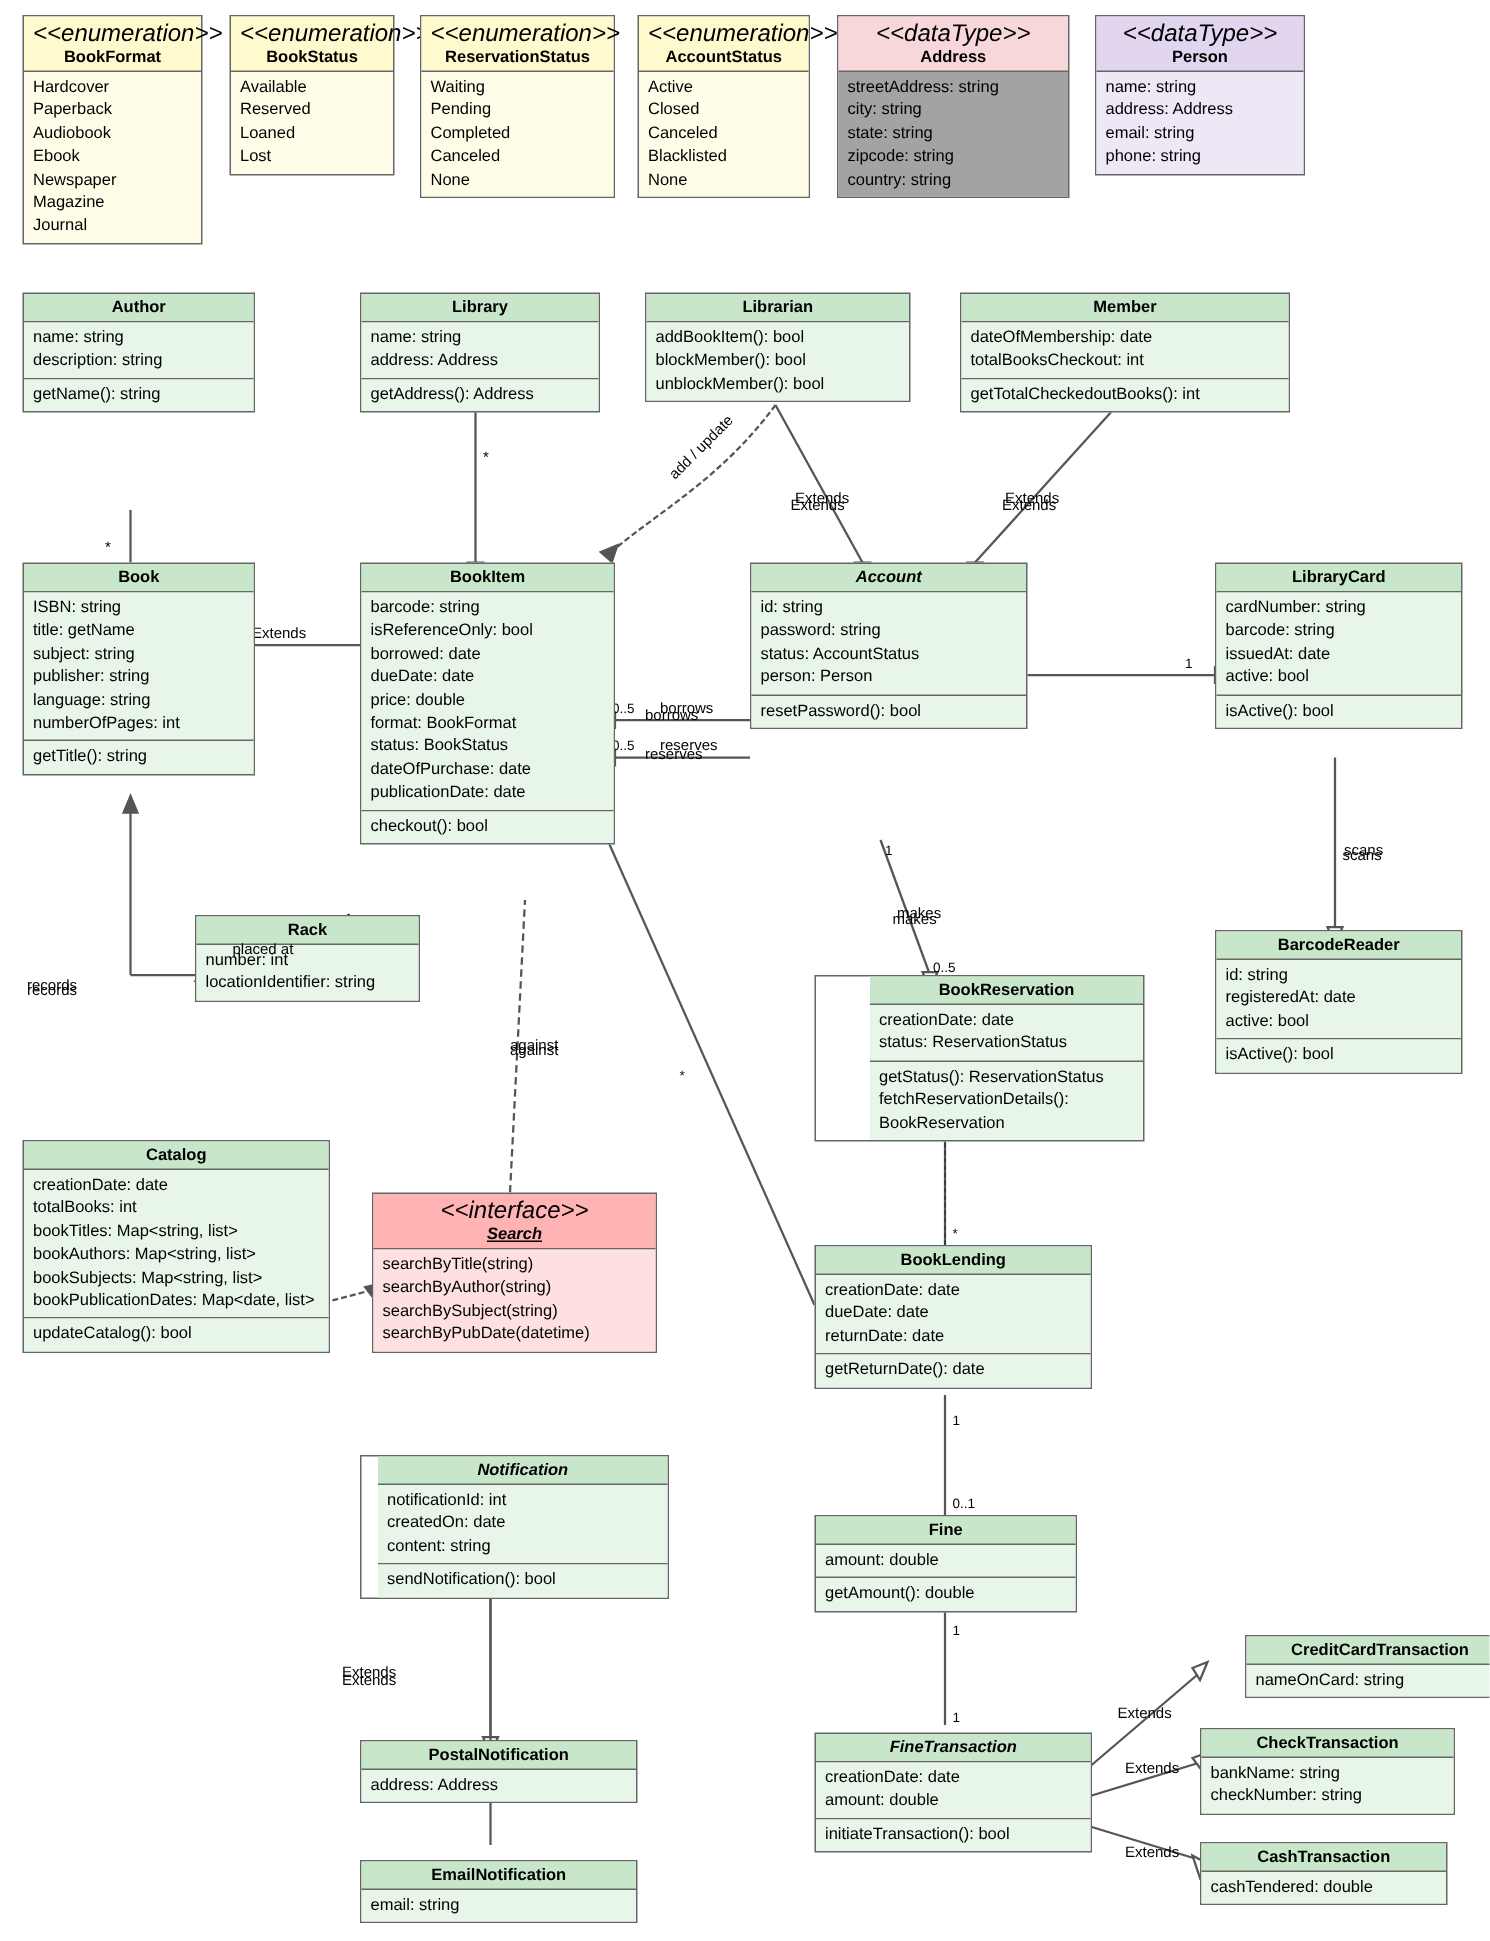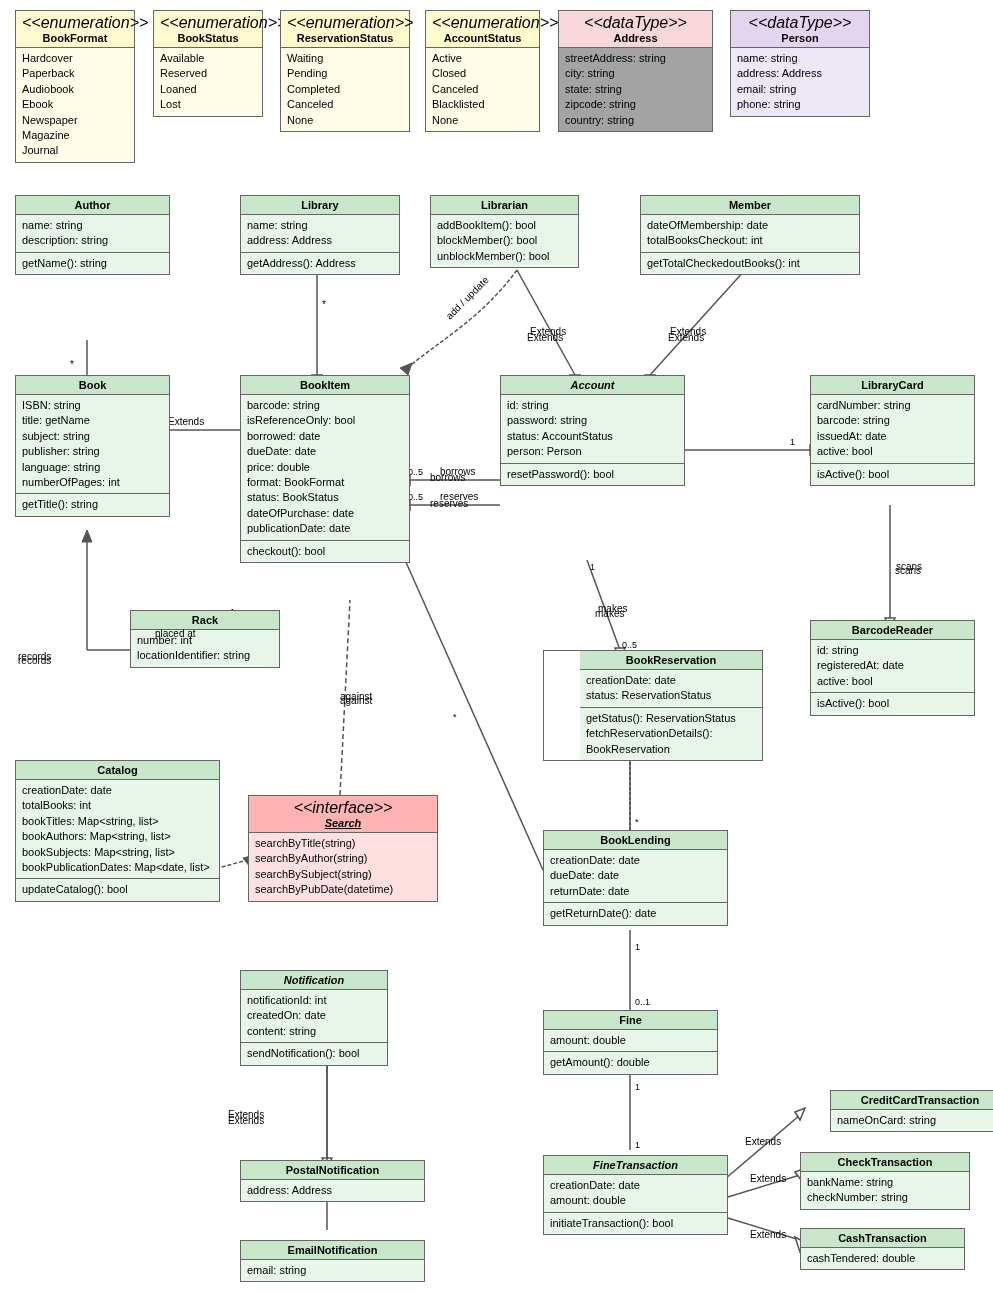--- a/index.html
+++ b/index.html
@@ -282,21 +282,21 @@
     <div class="header">Library</div>
     <div class="section">
       <p>name: string</p>
       <p>address: Address</p>
     </div>
     <div class="section">
       <p>getAddress(): Address</p>
     </div>
   </div>
 
-  <div class="uml-box class-box" style="left:430px;top:195px;width:149px;">
+  <div class="uml-box class-box" style="left:430px;top:195px;width:177px;">
     <div class="header">Librarian</div>
     <div class="section">
       <p>addBookItem(): bool</p>
       <p>blockMember(): bool</p>
       <p>unblockMember(): bool</p>
     </div>
   </div>
 
   <div class="uml-box class-box" style="left:640px;top:195px;width:220px;">
     <div class="header">Member</div>
@@ -433,21 +433,21 @@
     <div class="section">
       <p>creationDate: date</p>
       <p>dueDate: date</p>
       <p>returnDate: date</p>
     </div>
     <div class="section">
       <p>getReturnDate(): date</p>
     </div>
   </div>
 
-  <div class="uml-box class-box" style="left:240px;top:970px;width:148px;">
+  <div class="uml-box class-box" style="left:240px;top:970px;width:206px;padding-left:11px;">
     <div class="header"><em>Notification</em></div>
     <div class="section">
       <p>notificationId: int</p>
       <p>createdOn: date</p>
       <p>content: string</p>
     </div>
     <div class="section">
       <p>sendNotification(): bool</p>
     </div>
   </div>

